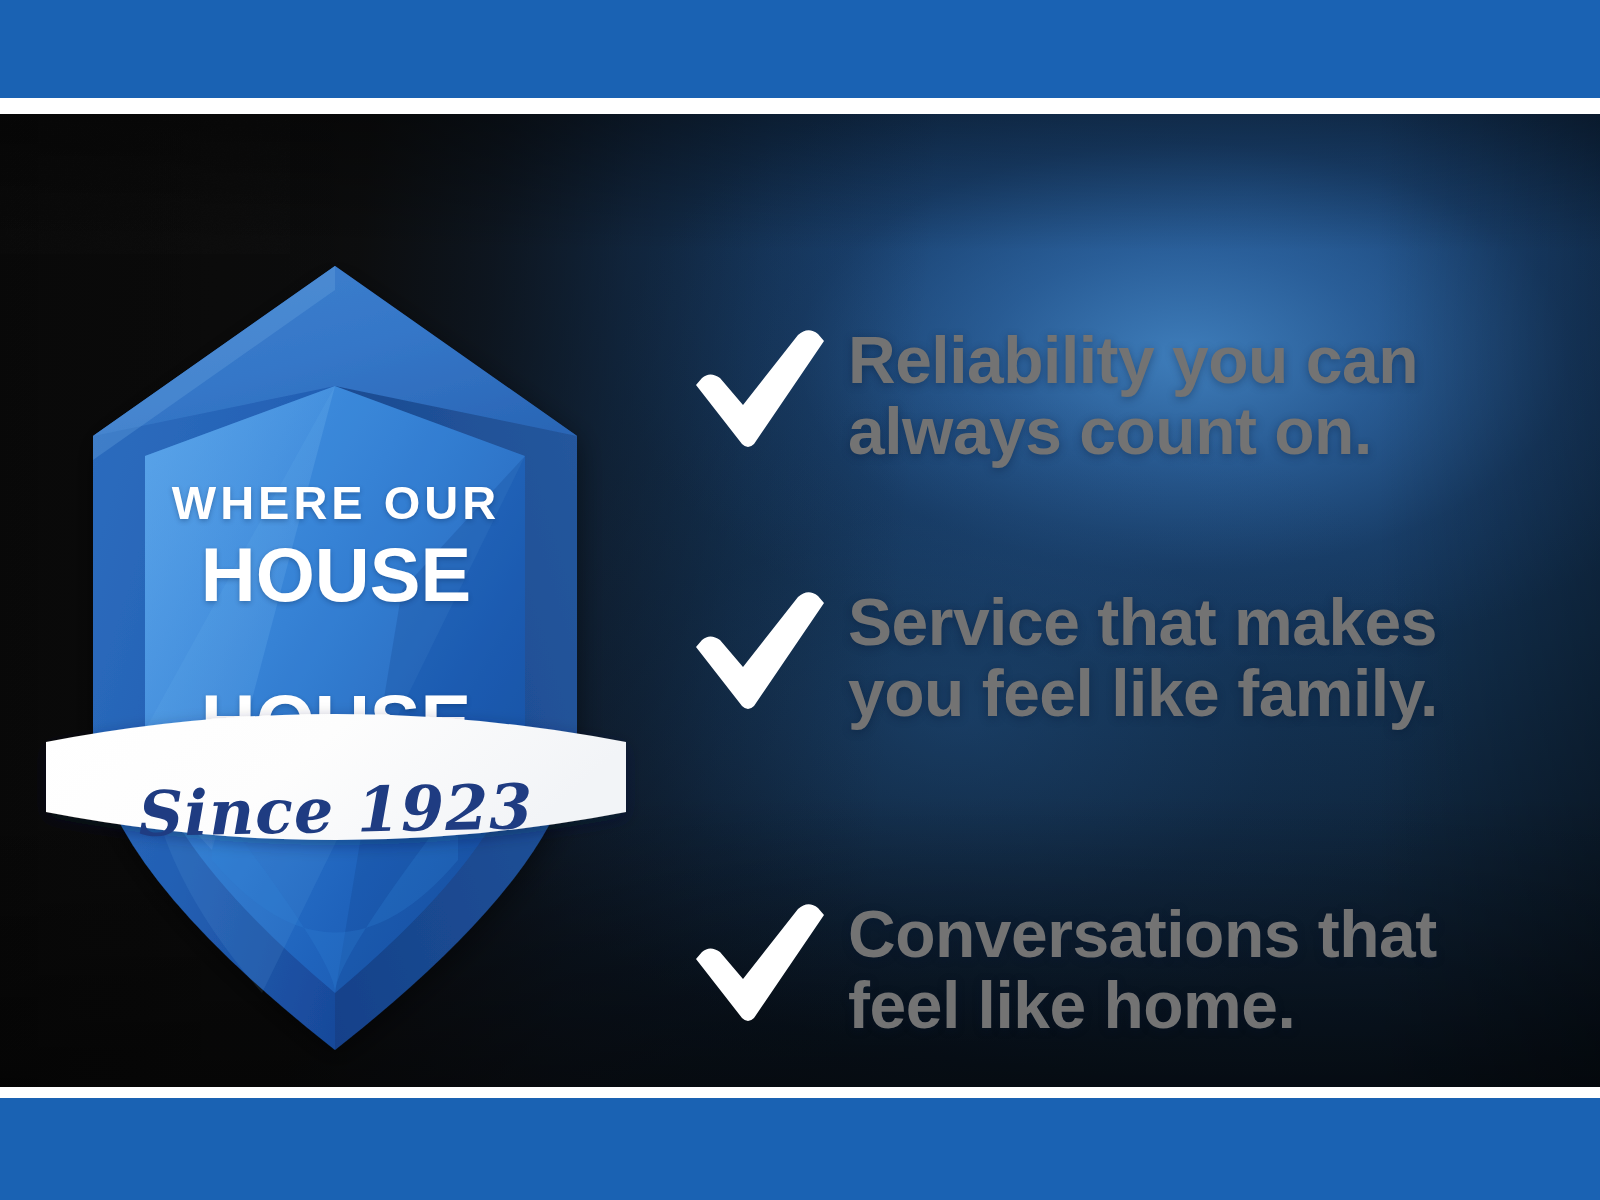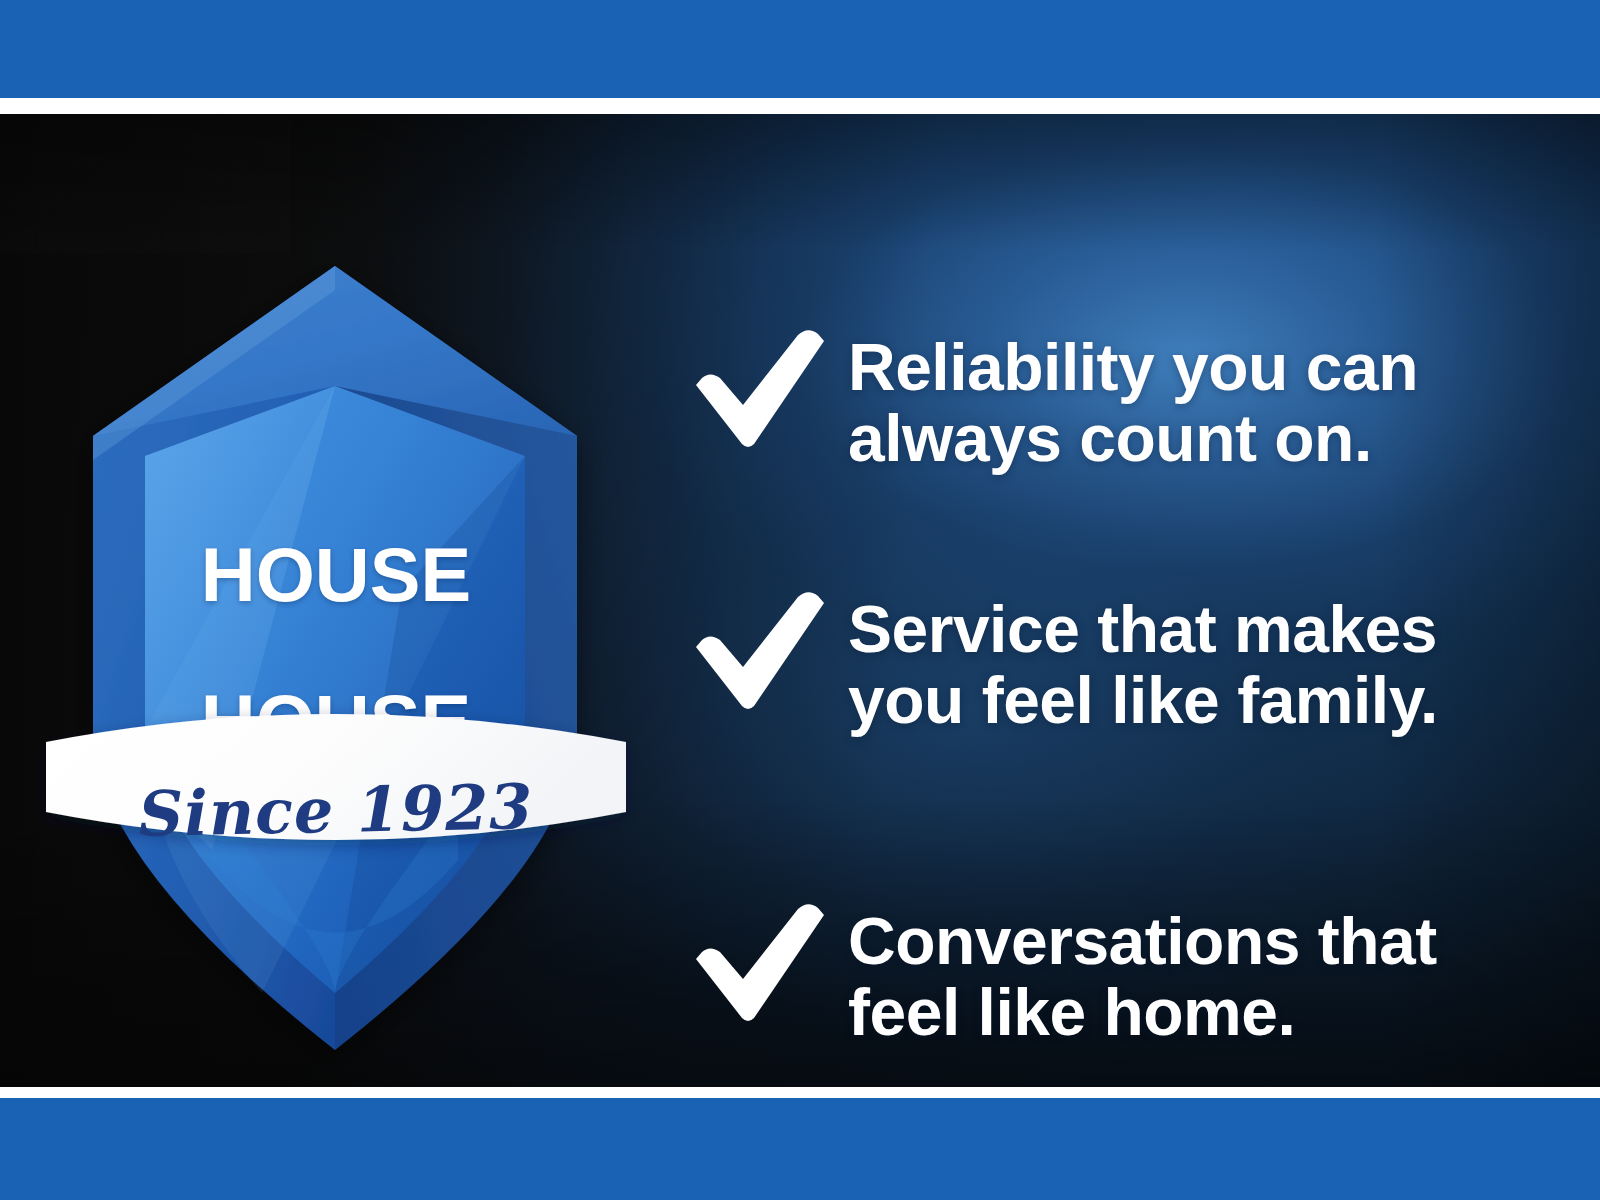--- a/index.html
+++ b/index.html
@@ -86,22 +86,22 @@
   #bullets{position:absolute;left:672px;top:114px;width:860px;height:973px;}
   .bullet{position:absolute;left:0;width:860px;}
   #b1{top:96px;}
   #b2{top:358px;}
   #b3{top:670px;}
 
   .check{position:absolute;left:8px;top:4px;width:150px;height:122px;}
   .check svg{display:block;width:150px;height:122px;}
 
   .btext{
-    position:absolute;left:176px;top:8px;width:680px;
-    color:#ffffff;font-family:"Liberation Sans",sans-serif;
+    position:absolute;left:176px;top:1px;width:680px;
+    color:#737373;font-family:"Liberation Sans",sans-serif;
     font-weight:700;font-size:66px;line-height:71px;
     letter-spacing:-.5px;
     text-shadow:0 2px 8px rgba(0,20,45,.35);
   }
 </style>
 </head>
 <body>
 
 <div id="stage">
 
@@ -184,20 +184,21 @@
 
         <path d="M273 126 L463 196 L200 733 Q83 600 83 470 Z" fill="#7CC0F4" opacity="0.10"></path>
 
         <path d="M463 196 L463 465 Q463 573 273 733 L340 330 Z" fill="#0E3D84" opacity="0.22"></path>
 
         <path d="M150 540 Q273 700 273 733 Q273 700 396 540 L396 600 Q273 745 150 600 Z" fill="#2E82D6" opacity="0.25"></path>
 
         <path d="M273 6 L31 176 L31 200 L273 30 Z" fill="#6EA8E2" opacity="0.30"></path>
       </svg>
 
+      <div class="shield-txt" id="st-l1">WHERE OUR</div>
       <div class="shield-txt" id="st-l2">HOUSE</div>
       <div class="shield-txt" id="st-l4">HOUSE</div>
 
       <svg style="position:absolute;left:-24px;top:448px;width:596px;height:140px;" viewBox="0 0 596 140" xmlns="http://www.w3.org/2000/svg">
         <g filter="url(#ribShadowF)">
           <path d="M8 34 Q298 -22 588 34 L588 104 Q298 160 8 104 Z" fill="url(#gRibbon)"></path>
         </g>
       </svg>
 
       <div id="ribbon-txt">Since 1923</div>

